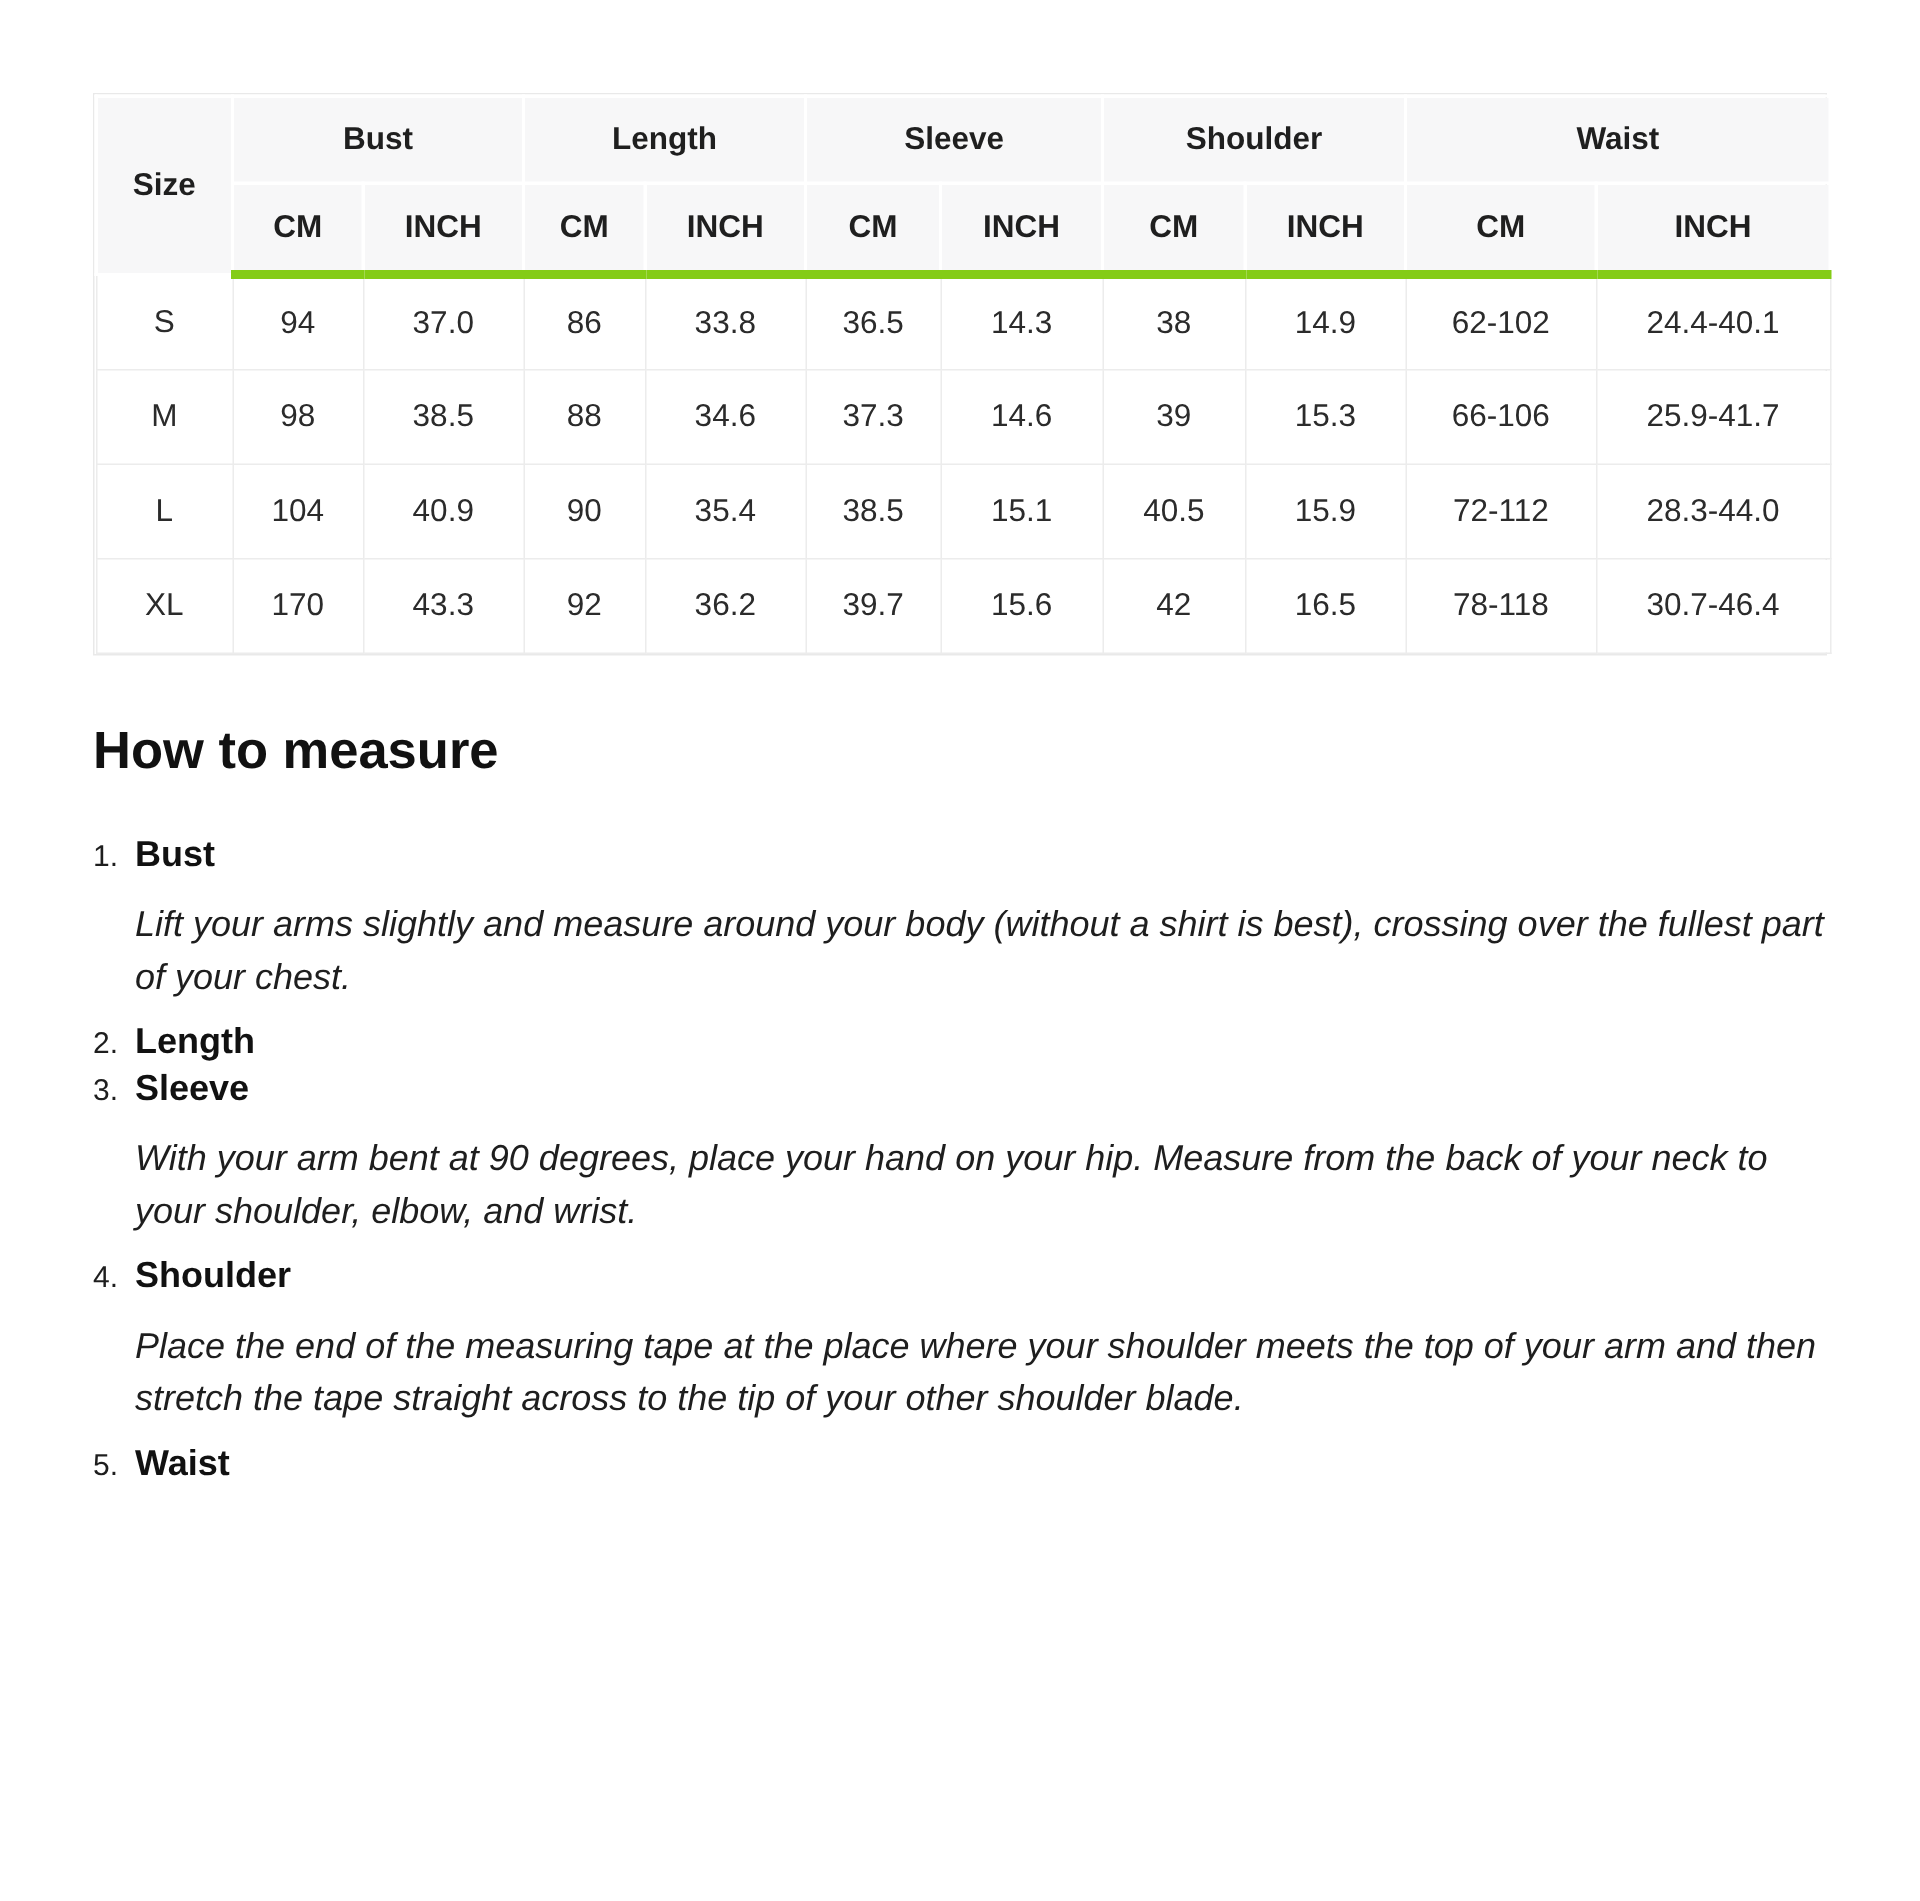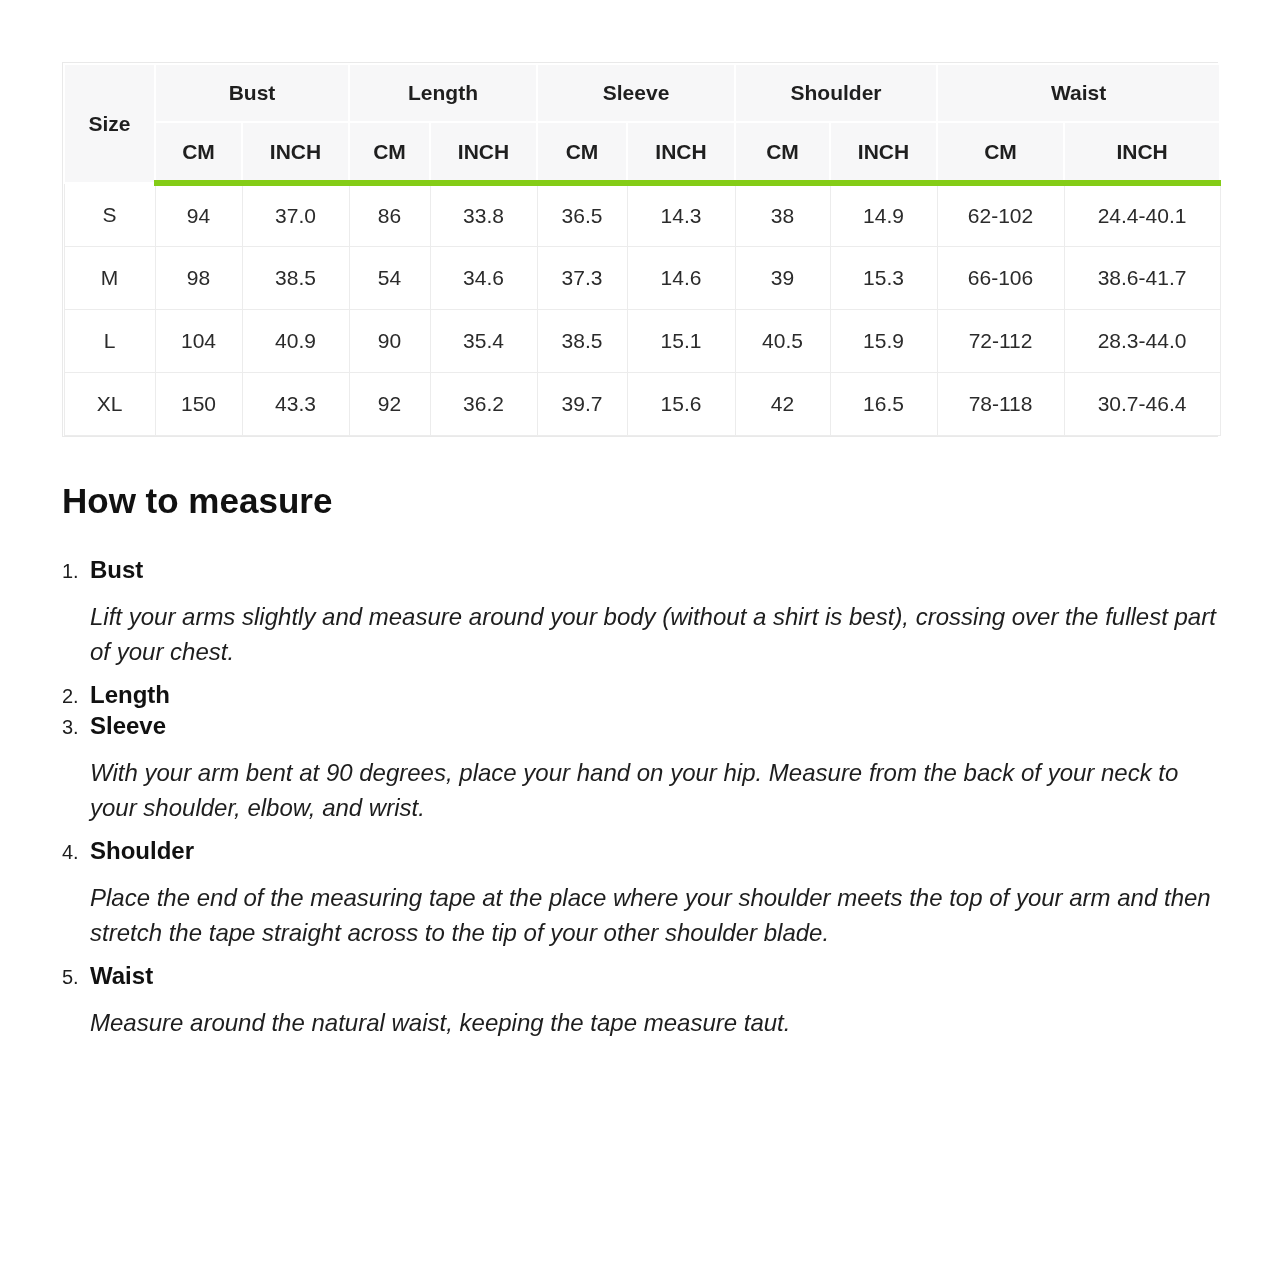--- a/index.html
+++ b/index.html
@@ -154,45 +154,45 @@
           <td>14.3</td>
           <td>38</td>
           <td>14.9</td>
           <td>62-102</td>
           <td>24.4-40.1</td>
         </tr>
         <tr>
           <td>M</td>
           <td>98</td>
           <td>38.5</td>
-          <td>54</td>
+          <td>88</td>
           <td>34.6</td>
           <td>37.3</td>
           <td>14.6</td>
           <td>39</td>
           <td>15.3</td>
           <td>66-106</td>
-          <td>38.6-41.7</td>
+          <td>25.9-41.7</td>
         </tr>
         <tr>
           <td>L</td>
           <td>104</td>
           <td>40.9</td>
           <td>90</td>
           <td>35.4</td>
           <td>38.5</td>
           <td>15.1</td>
           <td>40.5</td>
           <td>15.9</td>
           <td>72-112</td>
           <td>28.3-44.0</td>
         </tr>
         <tr>
           <td>XL</td>
-          <td>150</td>
+          <td>170</td>
           <td>43.3</td>
           <td>92</td>
           <td>36.2</td>
           <td>39.7</td>
           <td>15.6</td>
           <td>42</td>
           <td>16.5</td>
           <td>78-118</td>
           <td>30.7-46.4</td>
         </tr>
@@ -228,17 +228,16 @@
         <span class="step-num">4.</span>
         <span class="step-term">Shoulder</span>
       </div>
       <p class="step-desc">Place the end of the measuring tape at the place where your shoulder meets the top of your arm and then stretch the tape straight across to the tip of your other shoulder blade.</p>
     </li>
     <li class="step">
       <div class="step-head">
         <span class="step-num">5.</span>
         <span class="step-term">Waist</span>
       </div>
-      <p class="step-desc">Measure around the natural waist, keeping the tape measure taut.</p>
     </li>
   </ol>
 
 </div>
 
 </body></html>

